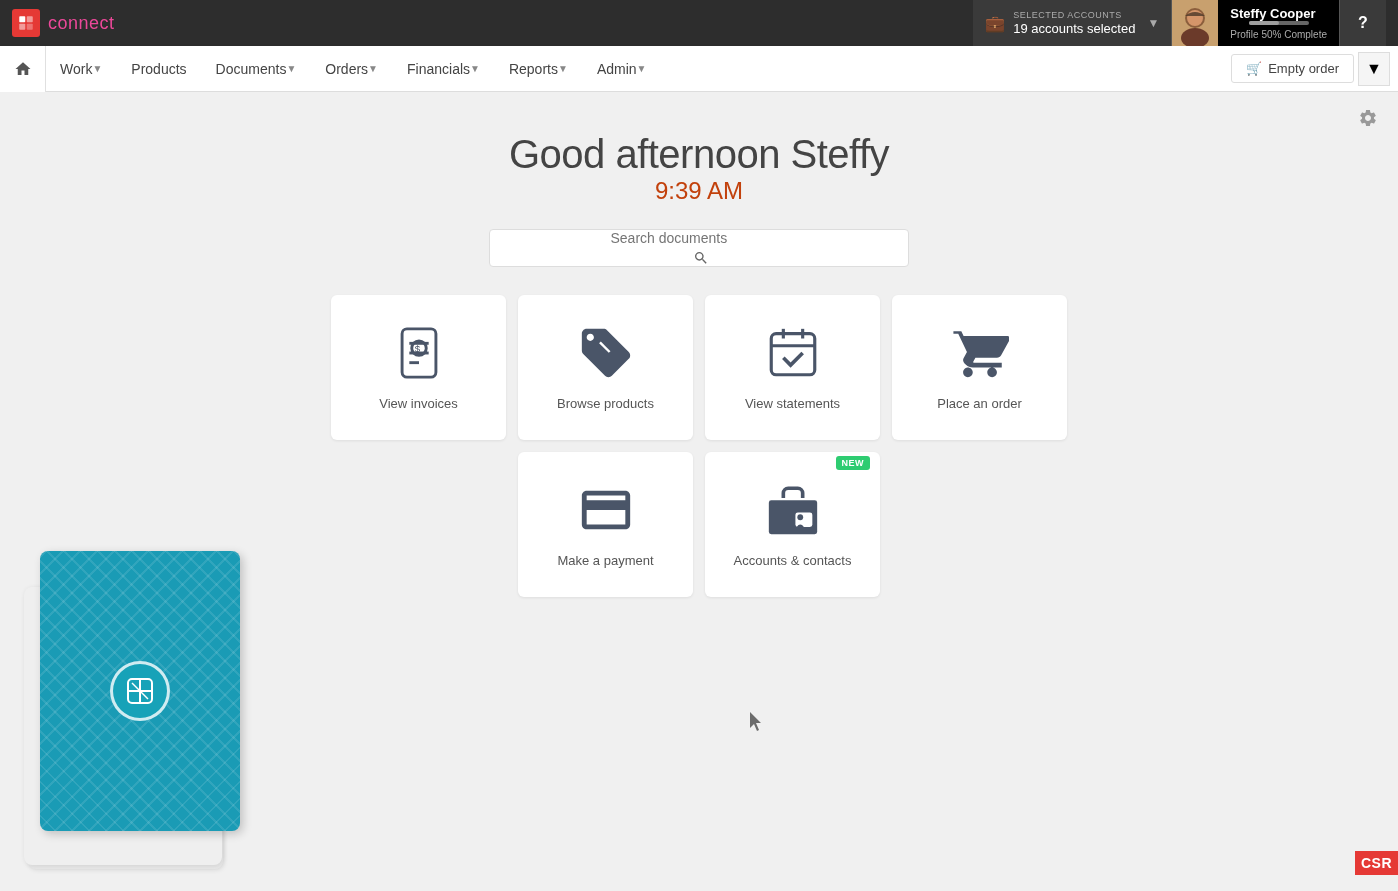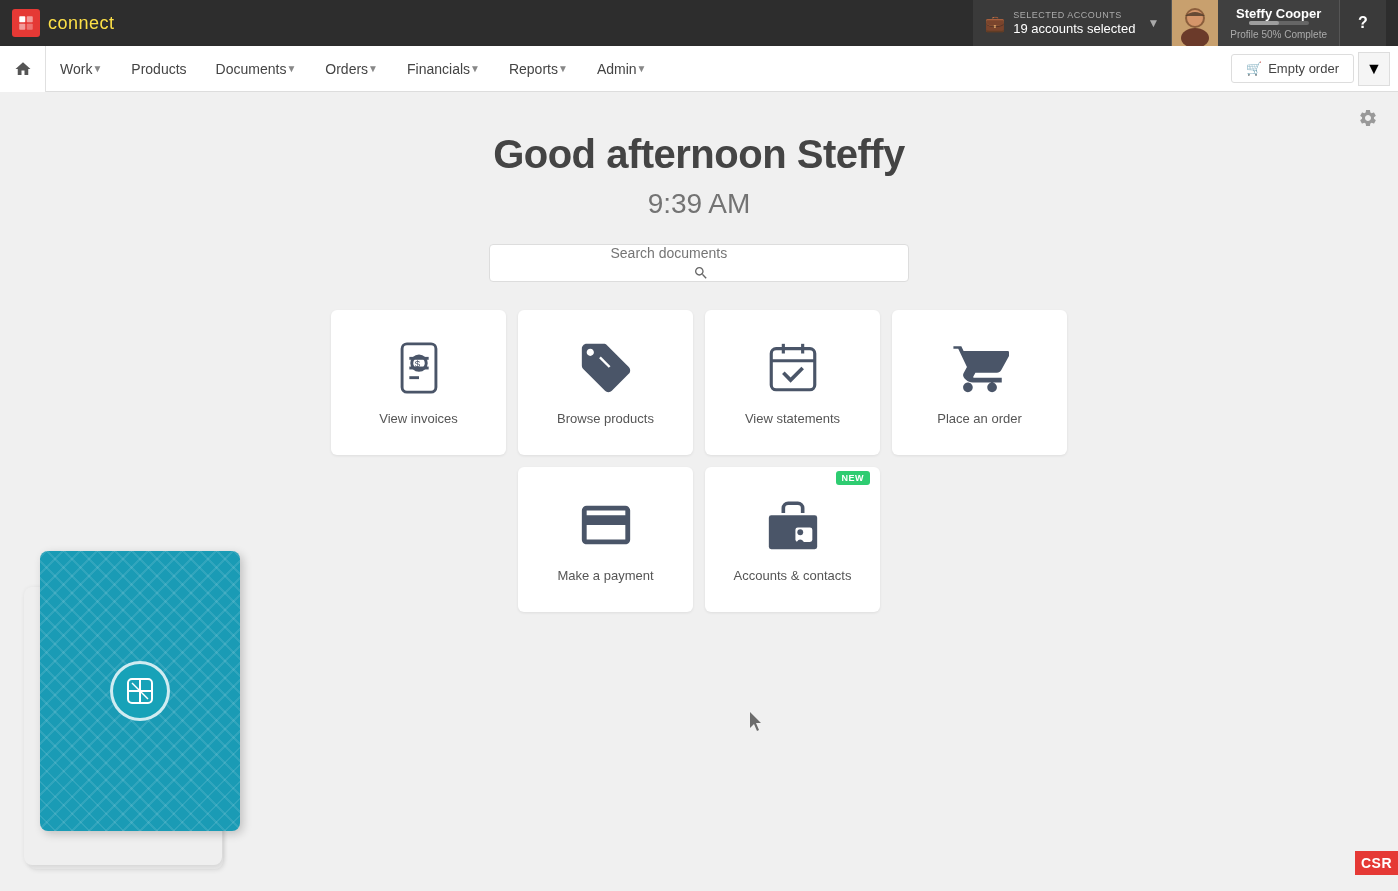--- a/index.html
+++ b/index.html
@@ -23,21 +23,21 @@
       width: 28px;
       height: 28px;
       background: #e53935;
       border-radius: 3px;
       display: flex;
       align-items: center;
       justify-content: center;
     }
     .logo-icon svg { width: 18px; height: 18px; }
     .logo-text {
-      color: #fde047;
+      color: #ec4899;
       font-size: 18px;
       font-weight: 400;
       letter-spacing: 0.5px;
     }
     .top-bar-right {
       display: flex;
       align-items: center;
       gap: 0;
     }
     .accounts-section {
@@ -72,28 +72,27 @@
       width: 46px;
       height: 46px;
       background: linear-gradient(135deg, #8B4513 0%, #D2691E 50%, #FF6347 100%);
       overflow: hidden;
       display: flex;
       align-items: center;
       justify-content: center;
       font-size: 20px;
     }
     .user-info {
-      background: #404040;
+      background: #000000;
       height: 46px;
       padding: 0 12px;
       display: flex;
       flex-direction: column;
       justify-content: center;
       border-right: 1px solid #555;
-      text-align: center;
     }
     .user-name {
       color: #fff;
       font-size: 13px;
       font-weight: 600;
     }
     .profile-complete {
       color: #aaa;
       font-size: 10px;
       display: flex;
@@ -206,29 +205,29 @@
     }
 
     
     .greeting-section {
       text-align: center;
       padding-top: 40px;
       padding-bottom: 24px;
     }
     .greeting-title {
       font-size: 40px;
-      font-weight: 700;
+      font-weight: 400;
       color: #444;
       letter-spacing: -0.5px;
     }
     .greeting-time {
-      font-size: 28px;
+      font-size: 24px;
       font-weight: 300;
-      color: #737373;
-      margin-top: 11px;
+      color: #c2410c;
+      margin-top: 0;
     }
 
     
     .search-container {
       display: flex;
       justify-content: center;
       margin-bottom: 28px;
     }
     .search-box {
       display: flex;

